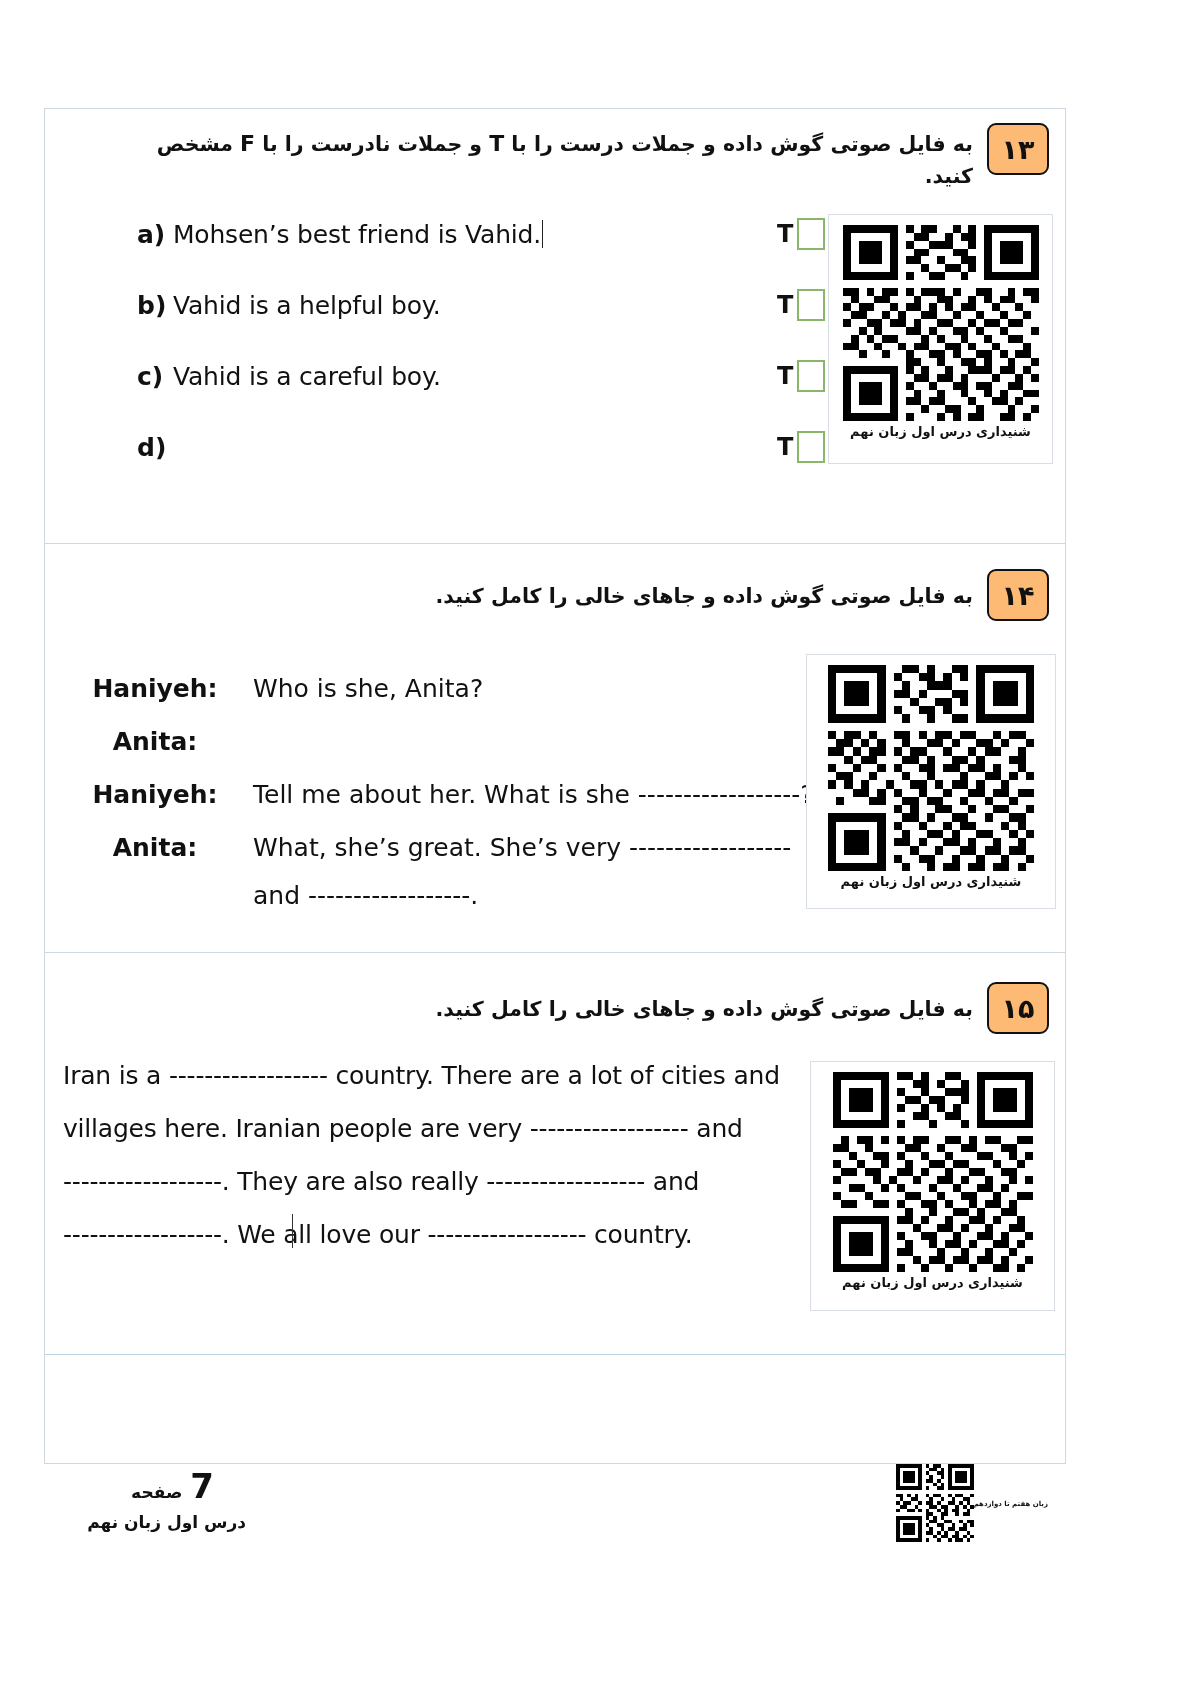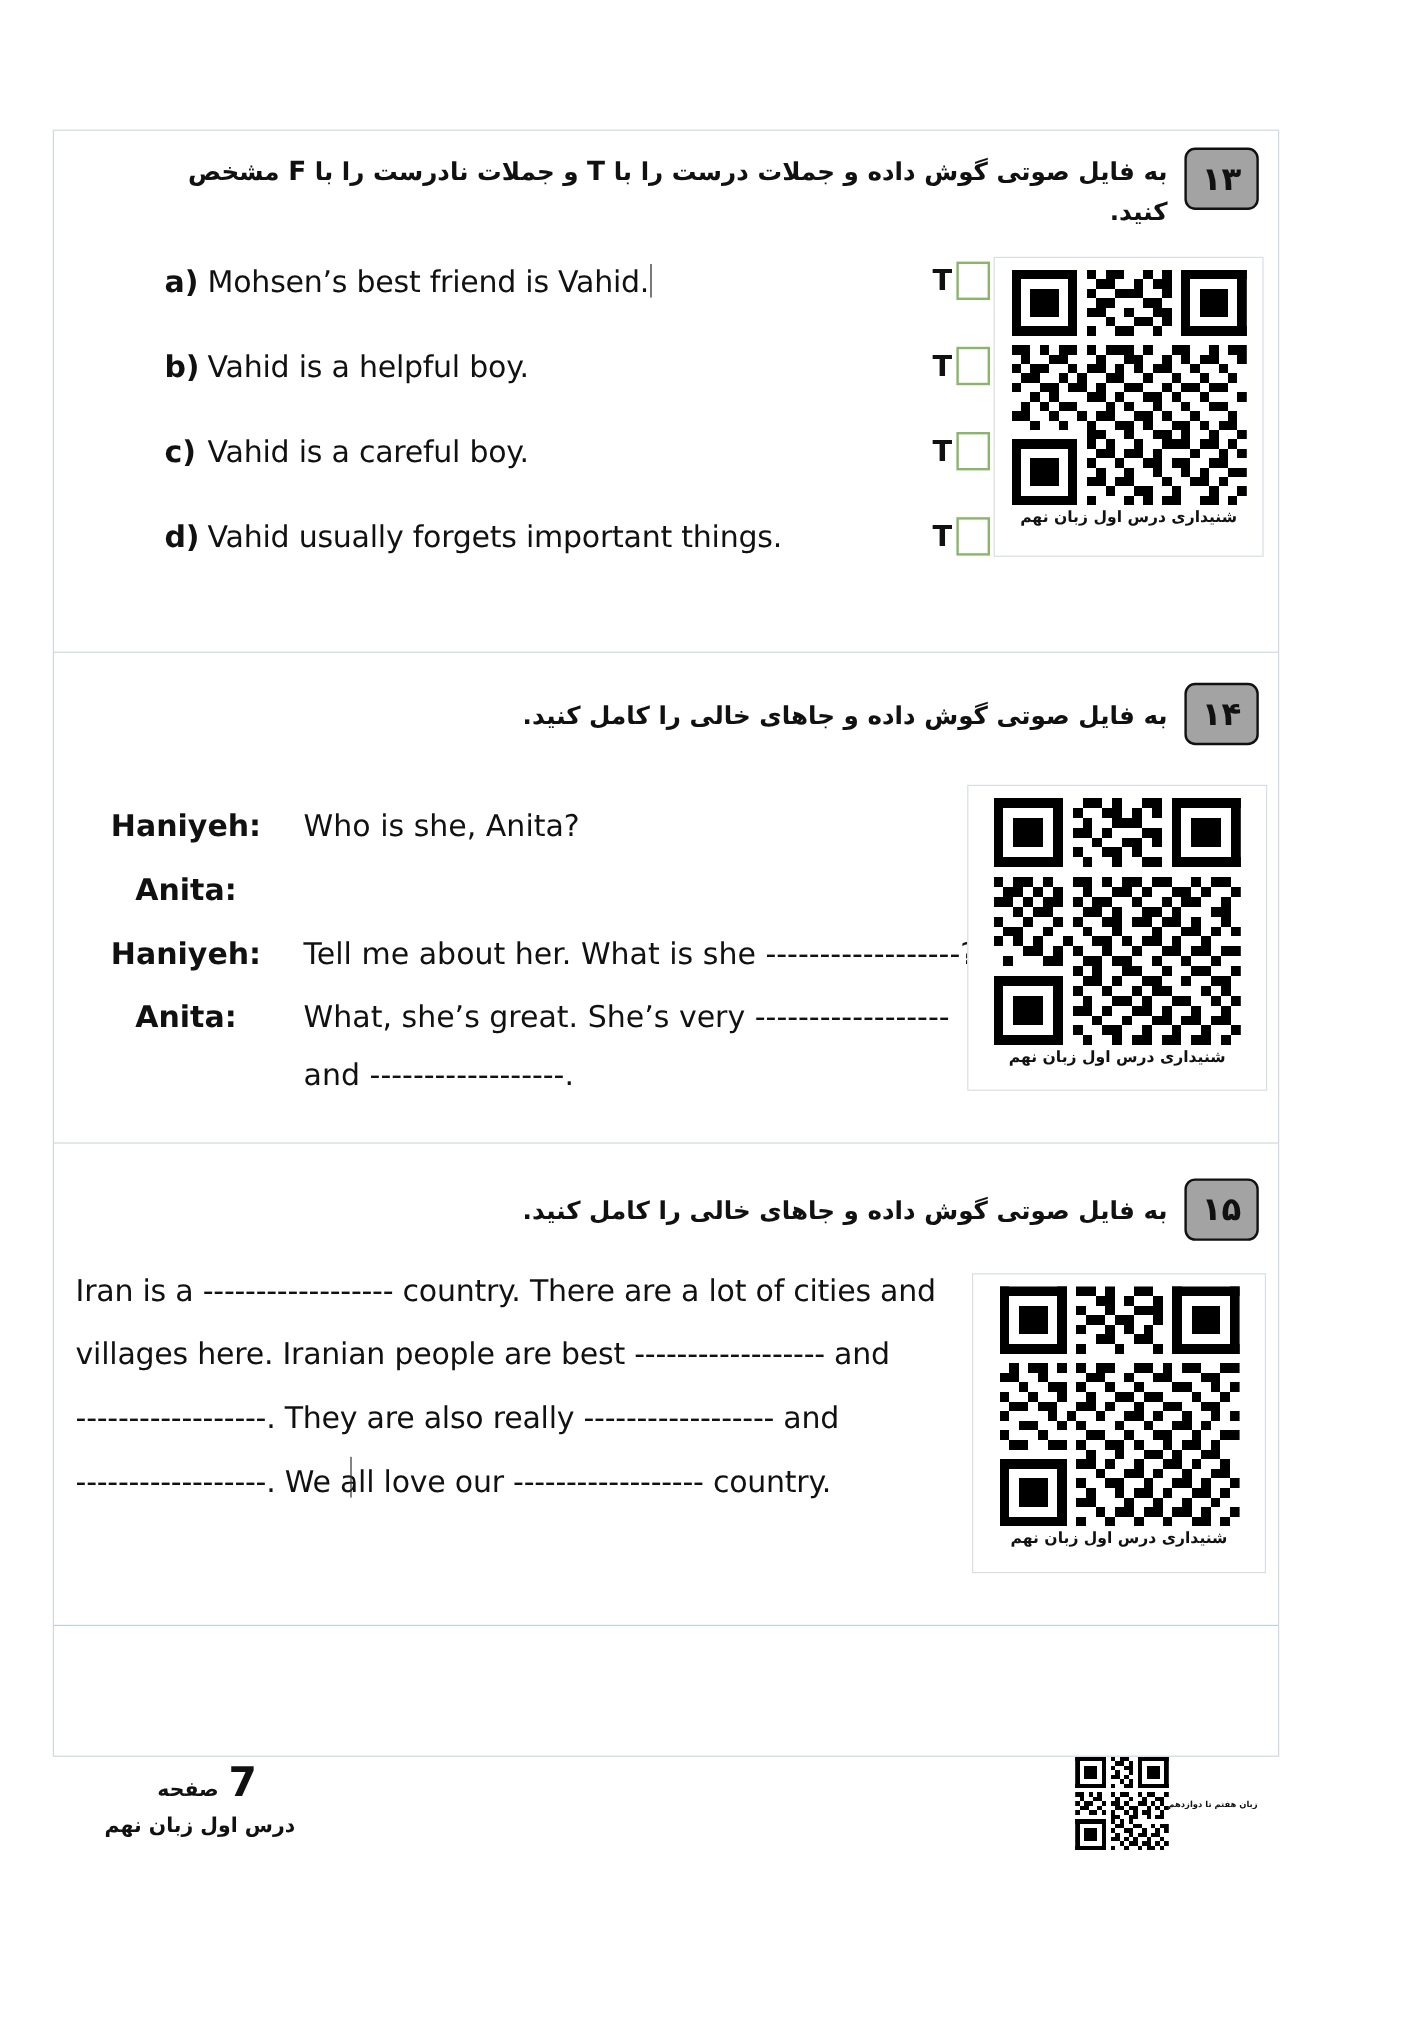--- a/index.html
+++ b/index.html
@@ -31,21 +31,21 @@
 
   
   .qnum {
     position: absolute;
     width: 62px; height: 52px;
     border: 2.5px solid #111;
     border-radius: 9px;
     display: flex; align-items: center; justify-content: center;
     font-family: "DejaVu Sans", sans-serif;
     font-size: 27px; font-weight: 700; color: #111;
-    background: #a3a3a3;
+    background: #fdba74;
     direction: rtl;
   }
 
   
   .fa {
     position: absolute;
     direction: rtl;
     text-align: right;
     font-family: "DejaVu Sans", sans-serif;
     font-size: 20.5px;
@@ -292,21 +292,20 @@
           </span>
           <span class="mark">
             <span class="ltr">F</span>
             <span class="chk"></span>
           </span>
         </span>
       </div>
 
       <div class="tf-row" style="top:318px;">
         <span class="tf-label">d)</span>
-        <span class="tf-text">Vahid usually forgets important things.</span>
         <span class="tf-marks">
           <span class="mark">
             <span class="ltr">T</span>
             <span class="chk"></span>
           </span>
           <span class="mark">
             <span class="ltr">F</span>
             <span class="chk"></span>
           </span>
         </span>
@@ -682,21 +681,21 @@
       <div class="sec-divider" style="top:843px;"></div>
     </div>
 
     <div class="section">
 
       <div class="qnum" style="right:16px; top:873px;">۱۵</div>
 
       <div class="fa" style="right:92px; top:885px; width:840px;">به فایل صوتی گوش داده و جاهای خالی را کامل کنید.</div>
 
       <div class="para-line" style="left:18px; top:952px;">Iran is a ------------------ country. There are a lot of cities and</div>
-      <div class="para-line" style="left:18px; top:1005px;">villages here. Iranian people are best ------------------ and</div>
+      <div class="para-line" style="left:18px; top:1005px;">villages here. Iranian people are very ------------------ and</div>
       <div class="para-line" style="left:18px; top:1058px;">------------------. They are also really ------------------ and</div>
       <div class="para-line" style="left:18px; top:1111px;">------------------. We all love our ------------------ country.</div>
       <div style="position:absolute; left:247px; top:1105px; width:1px; height:34px; background:#333;"></div>
 
       <div class="qr-card" style="left:765px; top:952px; width:245px; height:250px;">
         <svg class="qr" width="200" height="200" viewBox="0 0 25 25" shape-rendering="crispEdges">
           <rect width="25" height="25" fill="#fff"></rect>
           <g fill="#000">
             <rect x="0" y="0" width="7" height="1"></rect>
               <rect x="0" y="6" width="7" height="1"></rect>

